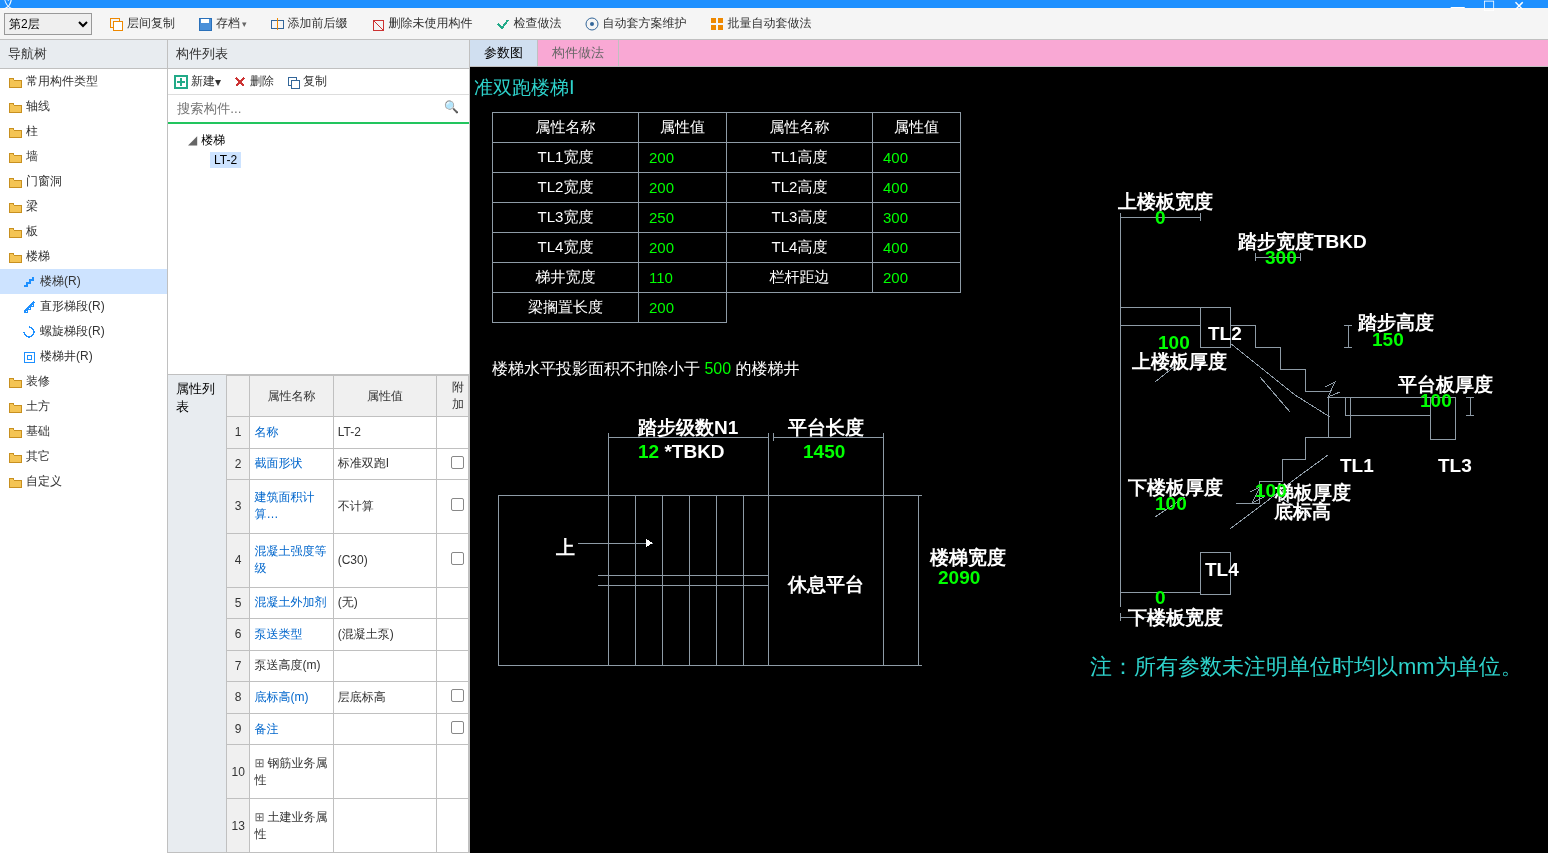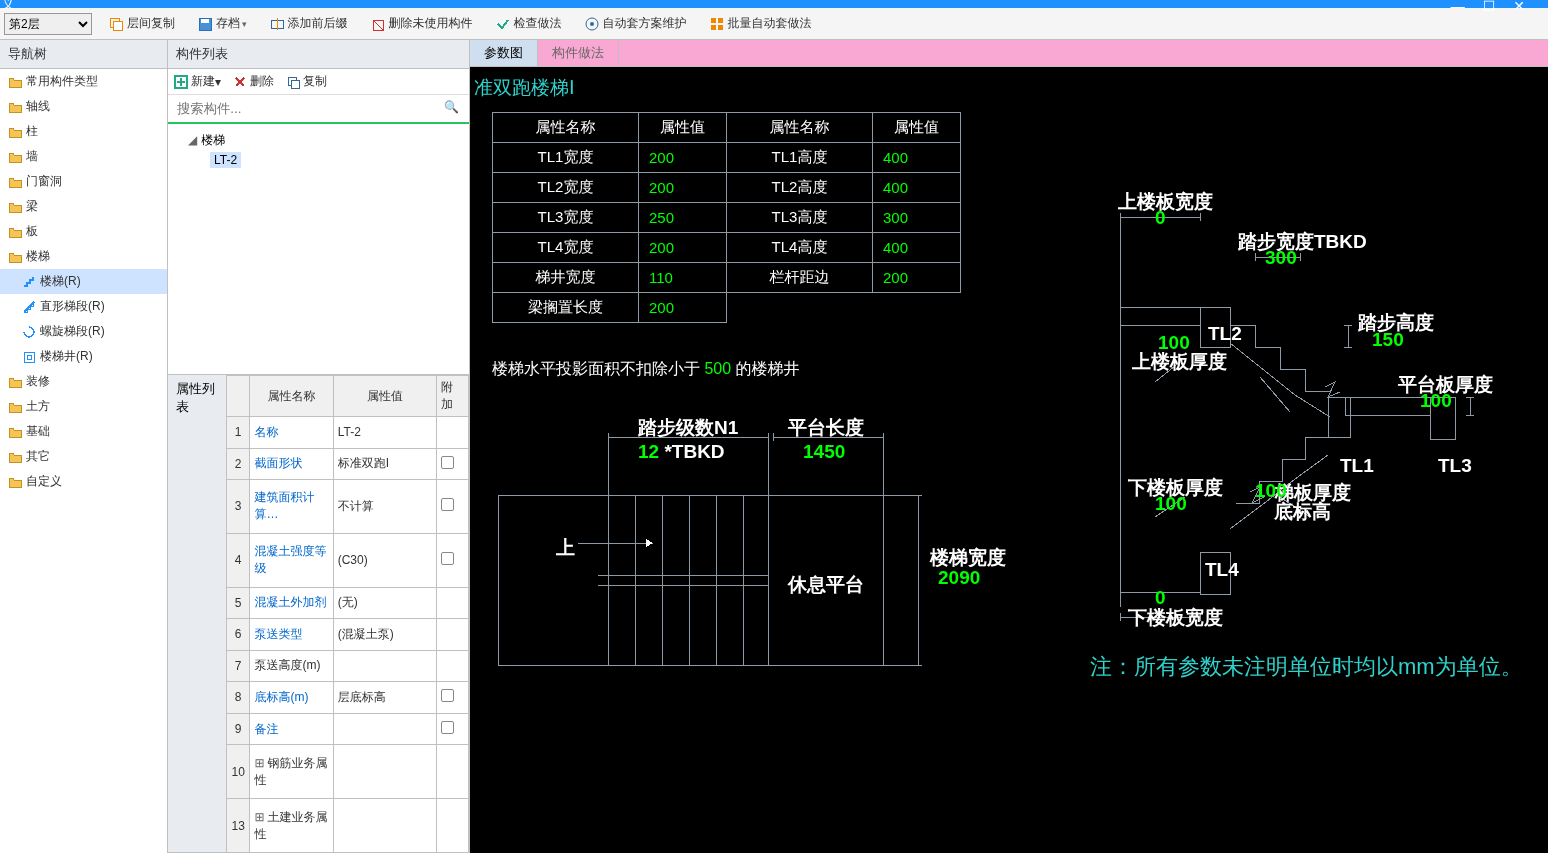--- a/index.html
+++ b/index.html
@@ -39,21 +39,21 @@
 
 .prop-panel { flex: 1; display: flex; border-top: 1px solid #c0c0c0; }
 .prop-header { background: #e8ecf0; padding: 5px 8px; border-bottom: 1px solid #c0c0c0; font-size: 13px; }
 .prop-table { width: 100%; border-collapse: collapse; font-size: 12px; }
 .prop-table th { background: #f0f0f0; border: 1px solid #c0c0c0; padding: 3px 4px; font-weight: normal; color: #333; }
 .prop-table td { border: 1px solid #c0c0c0; padding: 3px 4px; color: #333; }
 .prop-table .row-num { width: 24px; text-align: center; background: #f0f0f0; color: #333; }
 .prop-table .pname { width: 104px; }
 .prop-table .pname.blue { color: #0066cc; }
 .prop-table .pval { width: 130px; }
-.prop-table .pext { width: 36px; text-align: left; }
+.prop-table .pext { width: 36px; text-align: right; }
 .prop-table .expand { color: #666; margin-right: 3px; cursor: pointer; }
 .checkbox-sq { display:inline-block; width:13px; height:13px; border:1px solid #888; border-radius:2px; }
 
 .rightpanel { flex: 1; background: #fff; display: flex; flex-direction: column; }
 .tabs { display: flex; background: #f9a8d4; border-bottom: 1px solid #c0c0c0; }
 .tab { padding: 4px 14px; border-right: 1px solid #c0c0c0; cursor: pointer; color: #666; font-size: 13px; }
 .tab.active { background: #d0dff0; color: #000; font-weight: 500; }
 
 .canvas { flex: 1; background: #000; position: relative; color: #fff; overflow: hidden; }
 .canvas .title-cyan { color: #2ed3cc; font-size: 19px; position: absolute; left: 4px; top: 8px; }

